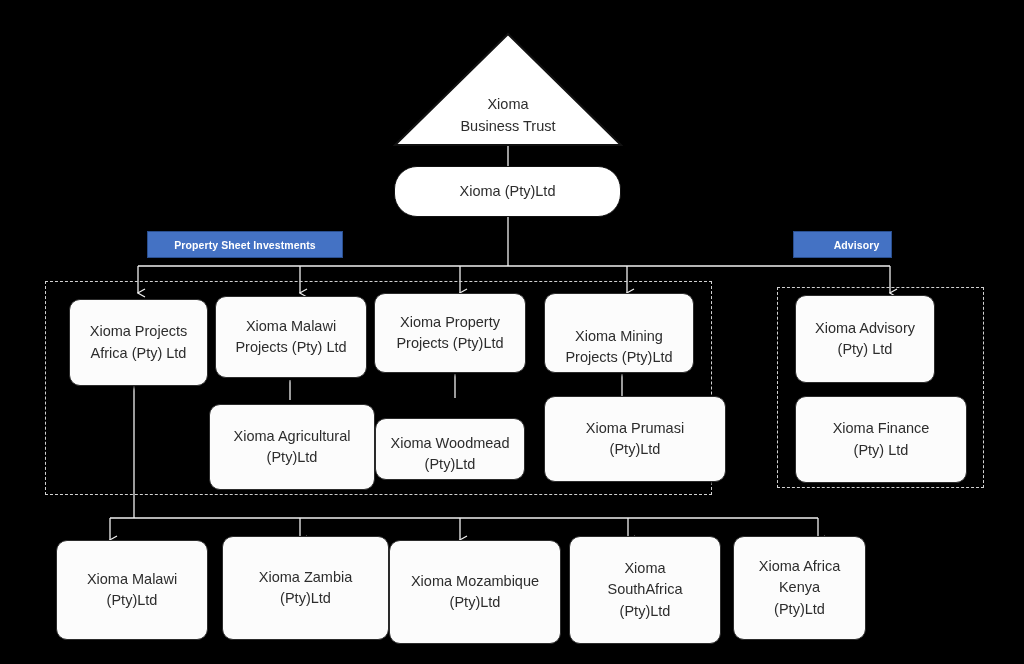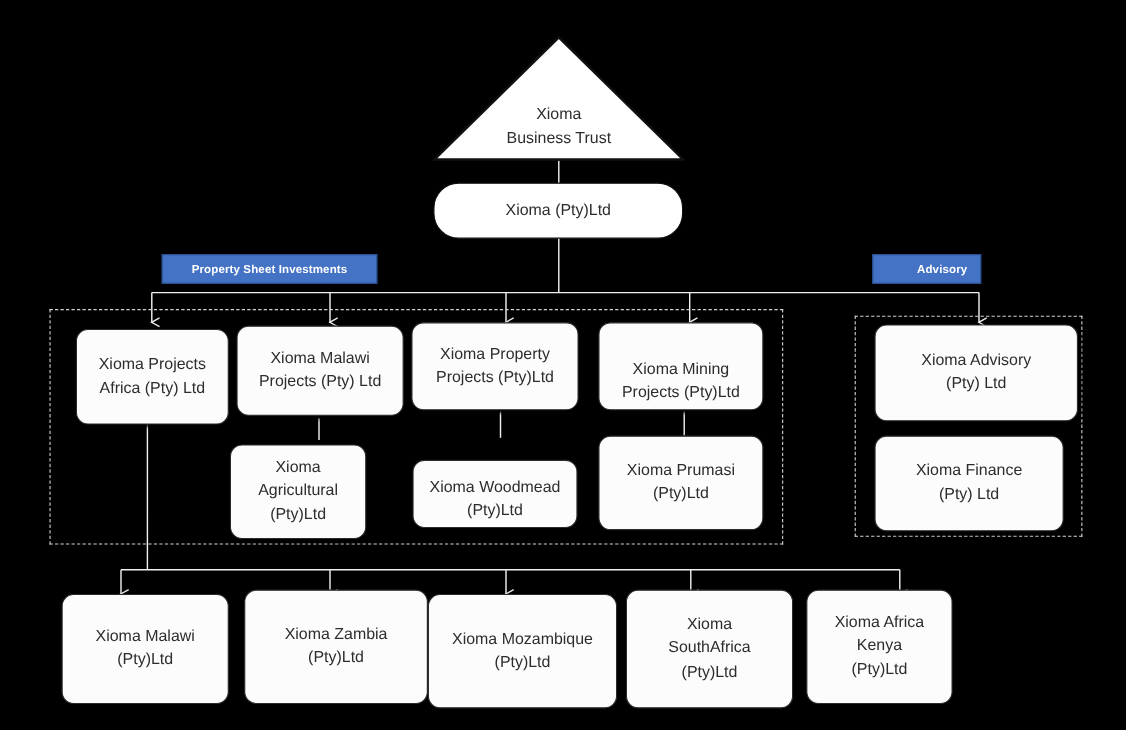--- a/index.html
+++ b/index.html
@@ -176,46 +176,46 @@
       </span>
     </div>
 
     <div class="node" style="left:544px; top:293px; width:150px; height:80px;align-items:flex-end;">
       <span class="txt">
         <span>Xioma Mining</span><br>
         <span>Projects (Pty)Ltd</span>
       </span>
     </div>
 
-    <div class="node" style="left:795px; top:295px; width:185px; height:88px;">
+    <div class="node" style="left:795px; top:295px; width:140px; height:88px;">
       <span class="txt">
         <span>Xioma Advisory</span><br>
         <span>(Pty) Ltd</span>
       </span>
     </div>
     <div class="node" style="left:795px; top:396px; width:172px; height:87px;">
       <span class="txt">
         <span>Xioma Finance</span><br>
         <span>(Pty) Ltd</span>
       </span>
     </div>
 
-    <div class="node" style="left:209px; top:404px; width:124px; height:86px;">
+    <div class="node" style="left:209px; top:404px; width:166px; height:86px;">
       <span class="txt">
         <span>Xioma Agricultural</span><br>
         <span>(Pty)Ltd</span>
       </span>
     </div>
     <div class="node" style="left:375px; top:418px; width:150px; height:62px;align-items:flex-end;">
       <span class="txt">
         <span>Xioma Woodmead</span><br>
         <span>(Pty)Ltd</span>
       </span>
     </div>
-    <div class="node" style="left:544px; top:396px; width:150px; height:86px;">
+    <div class="node" style="left:544px; top:396px; width:182px; height:86px;">
       <span class="txt">
         <span>Xioma Prumasi</span><br>
         <span>(Pty)Ltd</span>
       </span>
     </div>
 
     <div class="node" style="left:56px; top:540px; width:152px; height:100px;">
       <span class="txt">
         <span>Xioma Malawi</span><br>
         <span>(Pty)Ltd</span>

